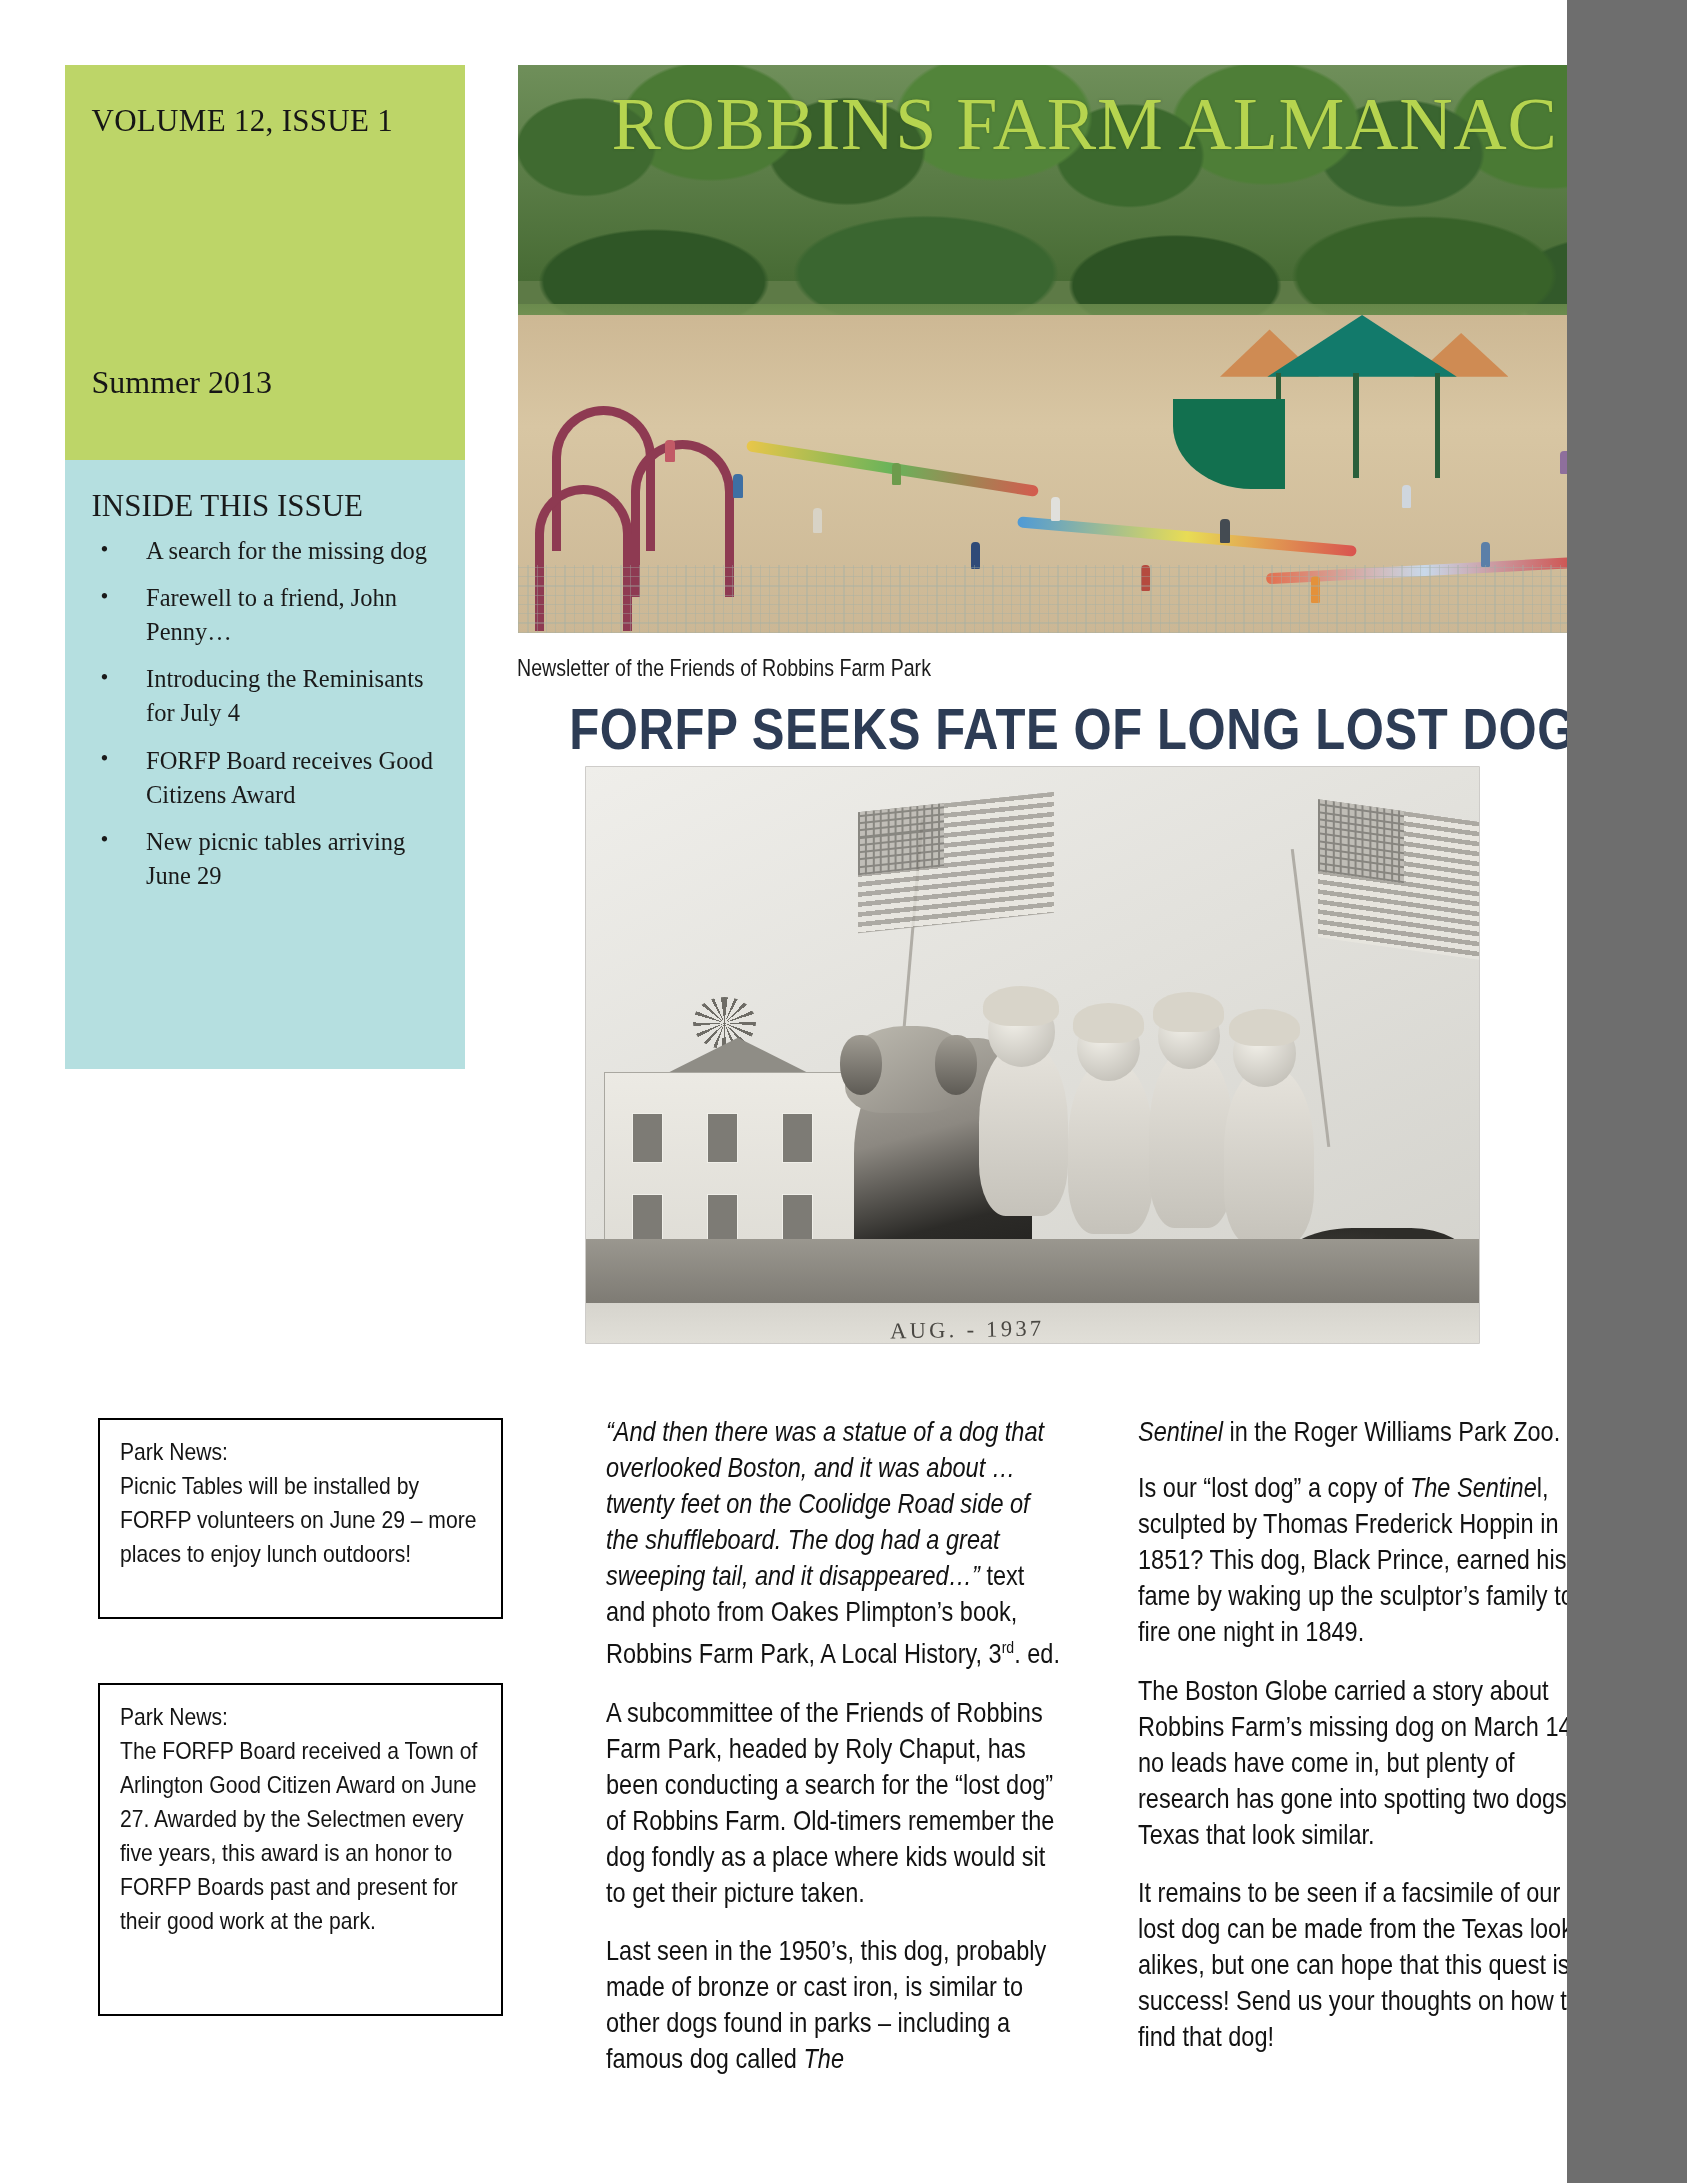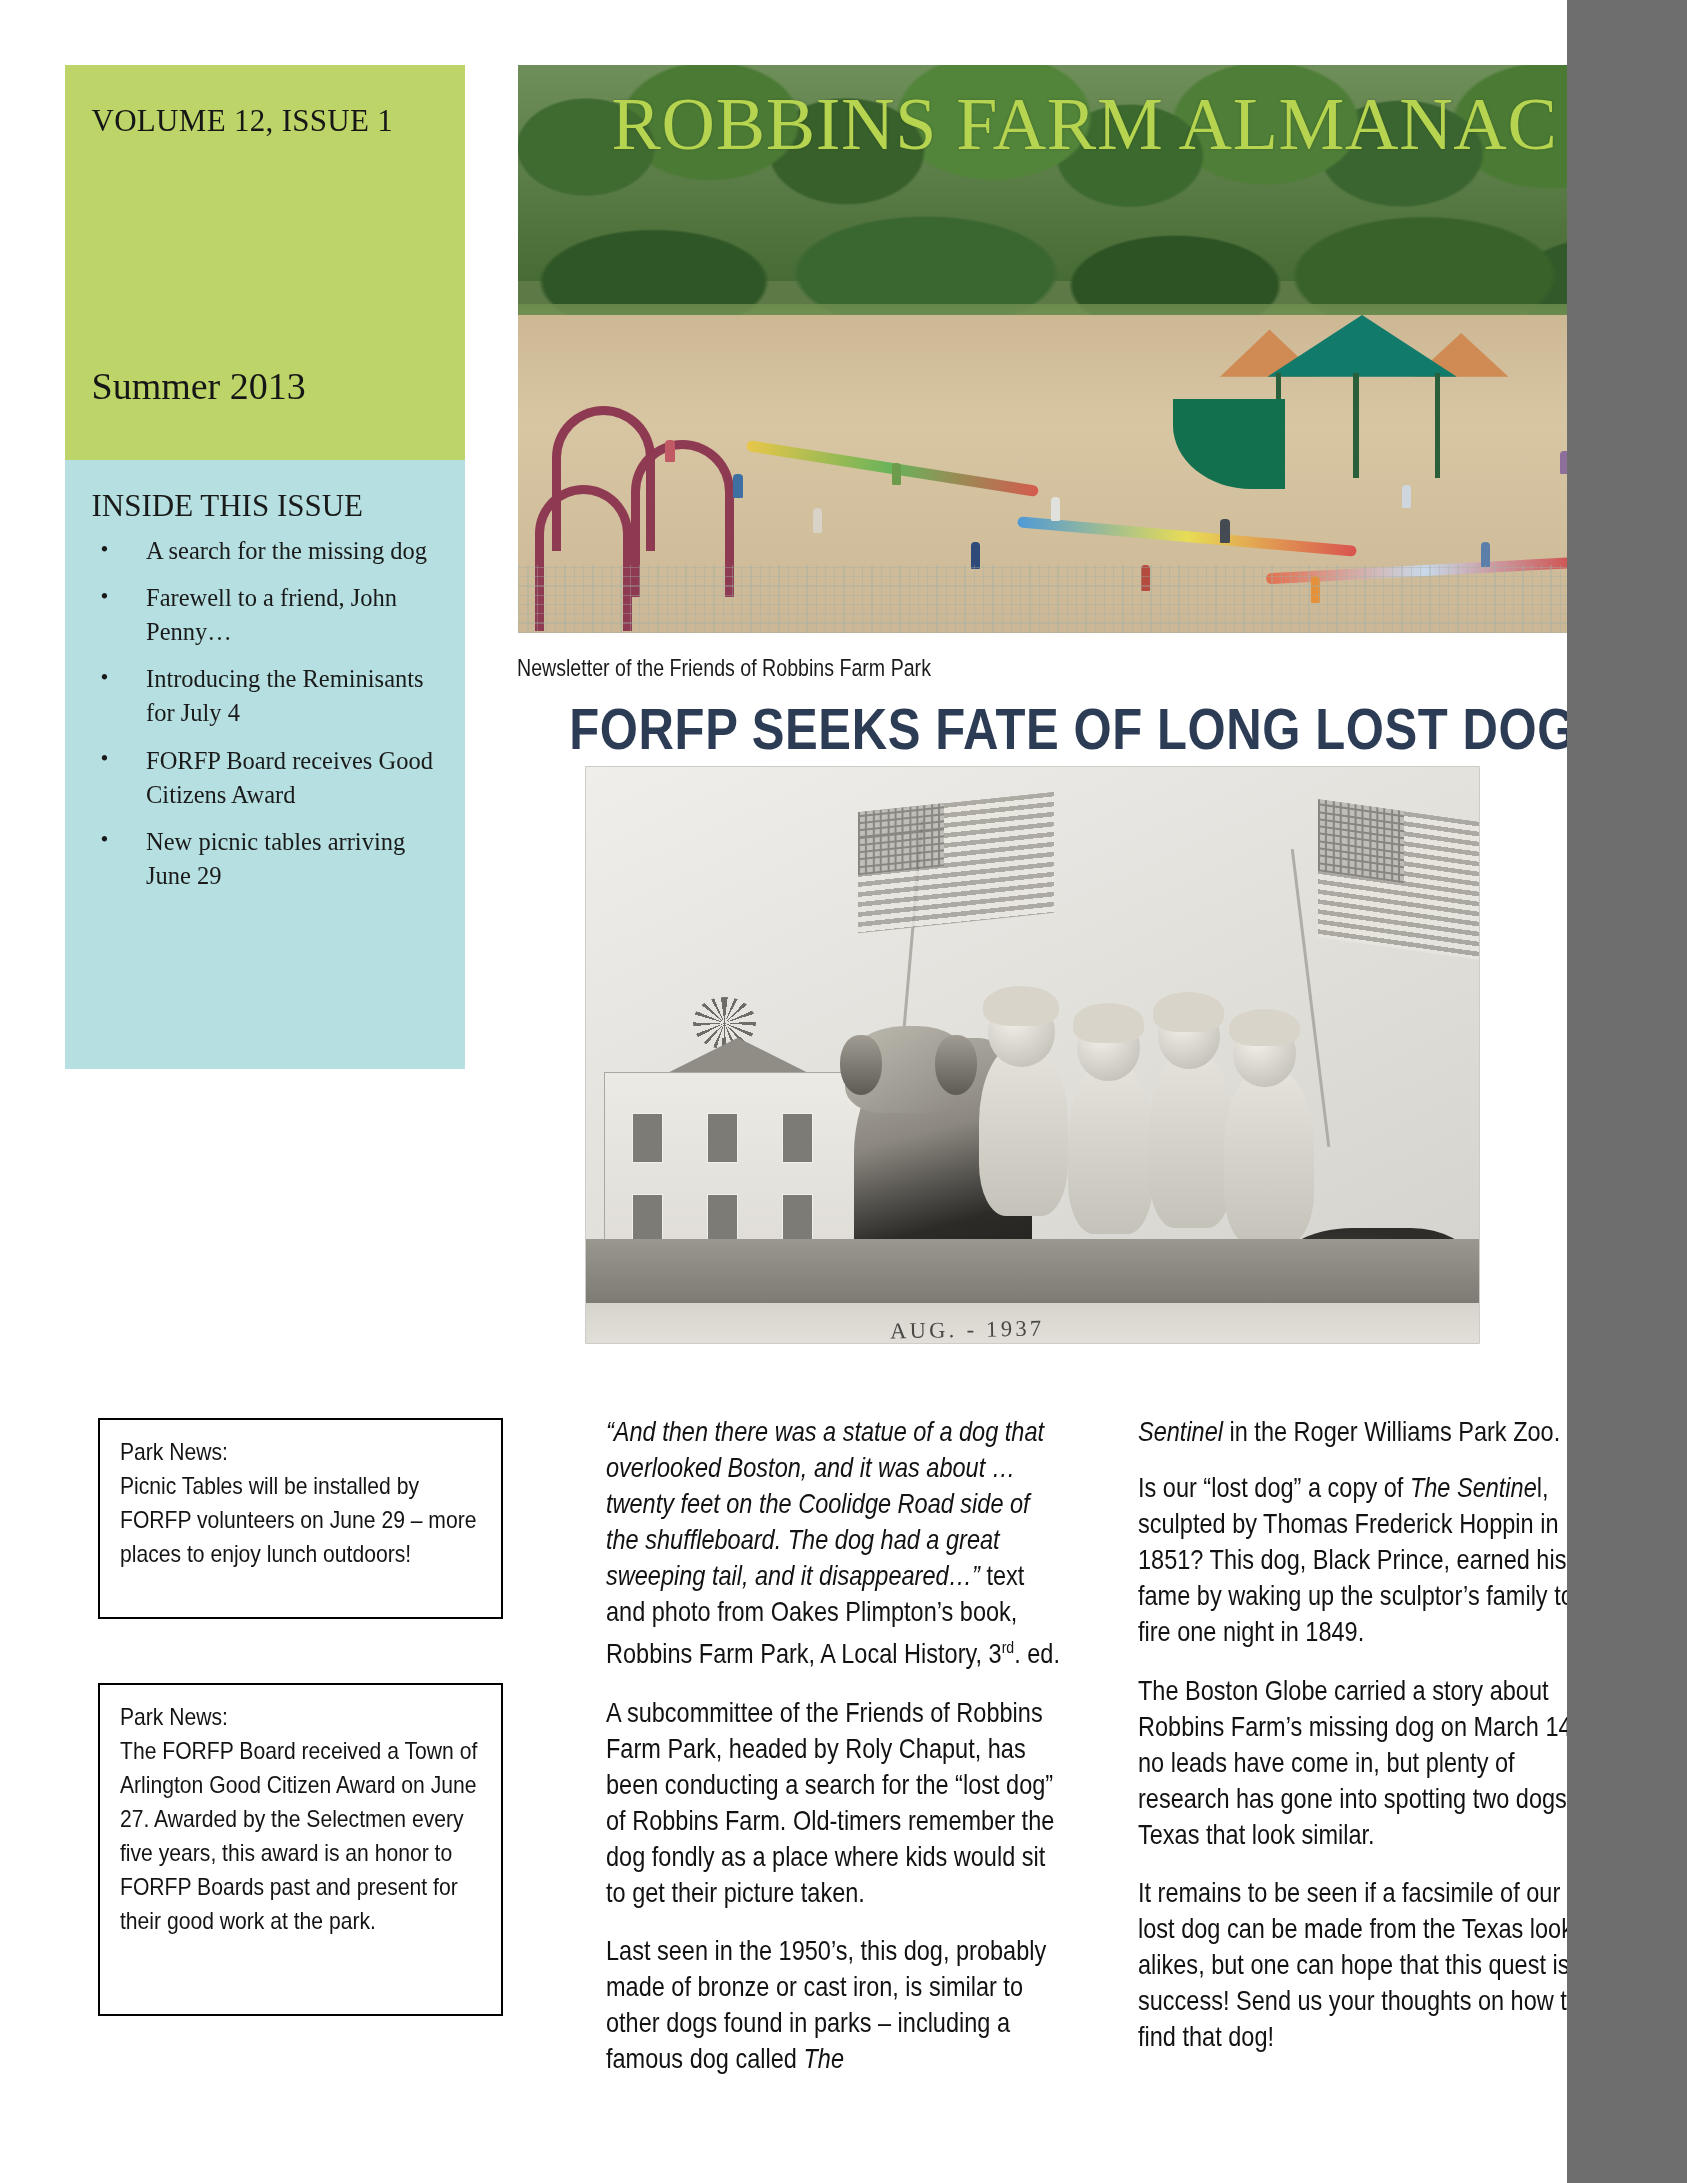--- a/index.html
+++ b/index.html
@@ -33,21 +33,21 @@
     font-size: 31px;
     color: #161616;
     letter-spacing: 0.3px;
     white-space: nowrap;
   }
   .season-line {
     position: absolute;
     left: 26.5px;
     top: 299px;
     font-family: "Liberation Serif", serif;
-    font-size: 38px;
+    font-size: 32px;
     color: #161616;
     white-space: nowrap;
   }
 
   .sidebar-teal {
     position: absolute;
     left: 65px;
     top: 460px;
     width: 400px;
     height: 609px;

